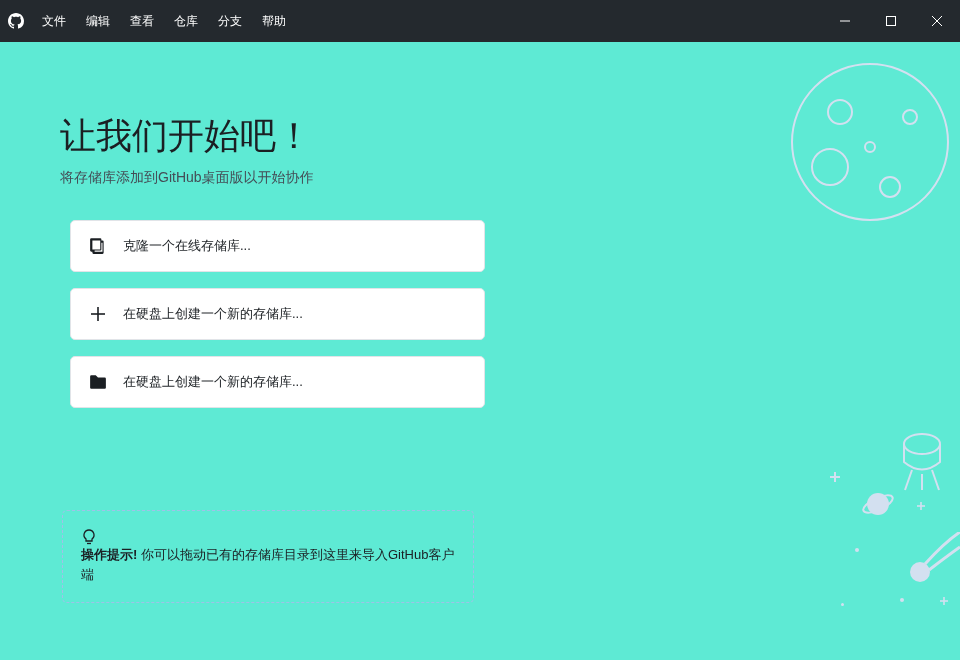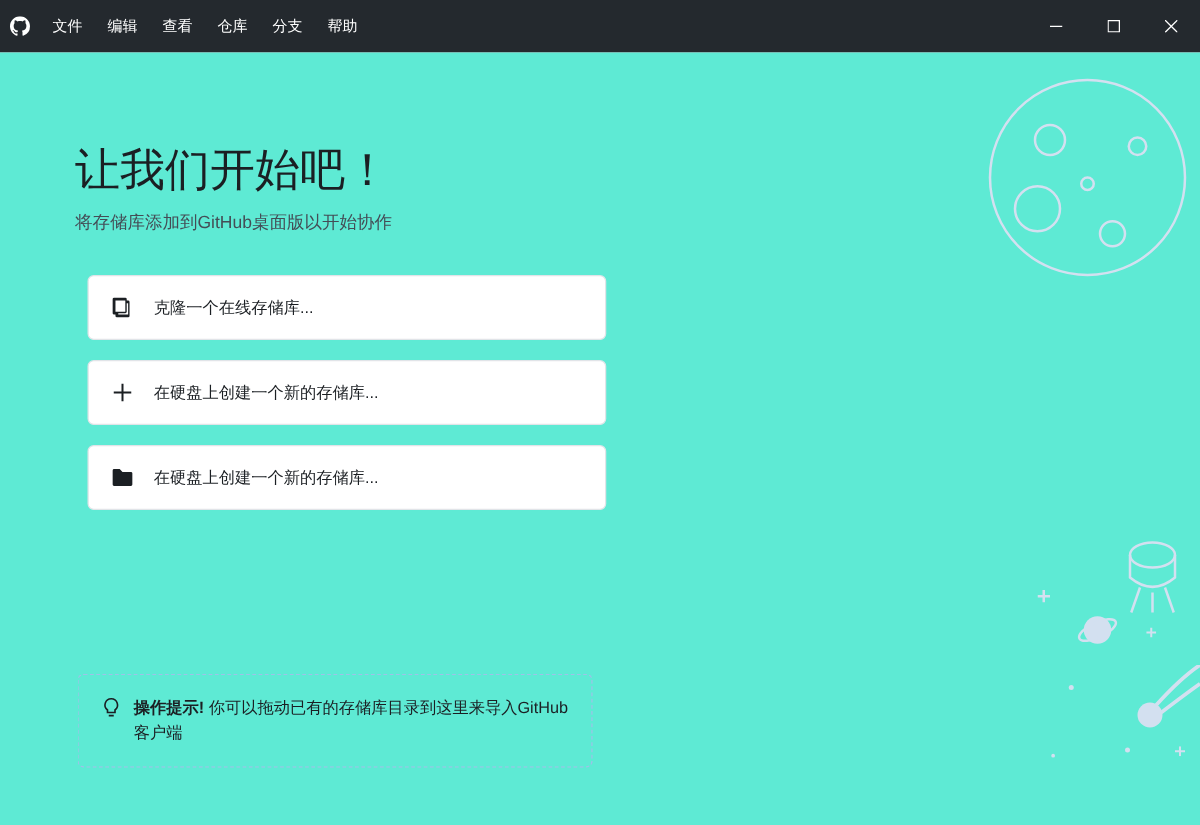--- a/index.html
+++ b/index.html
@@ -18,21 +18,21 @@
   
   .hero { position:absolute; left:60px; top:70px; }
   .hero h1 { font-size:36px; font-weight:400; color:#1b1f23; letter-spacing:0px; }
   .hero p { margin-top:8px; font-size:14px; color:#444d56; }
   
   .options { position:absolute; left:70px; top:178px; width:415px; }
   .opt-btn { display:flex; align-items:center; width:100%; height:52px; border:1px solid #e1e4e8; border-radius:5px; background:#fff; margin-bottom:16px; padding:0 18px; cursor:default; }
   .opt-btn .ico { width:18px; height:18px; margin-right:16px; display:flex; align-items:center; justify-content:center; fill:#1b1f23; color:#1b1f23; }
   .opt-btn .lbl { font-size:13px; color:#1b1f23; }
   
-  .tip-box { position:absolute; left:62px; top:497px; width:412px; border:1.5px dashed #9fc1e8; border-radius:5px; padding:16px 18px 18px 18px; display:flex; }
+  .tip-box { position:absolute; left:62px; top:468px; width:412px; border:1.5px dashed #9fc1e8; border-radius:5px; padding:16px 18px 18px 18px; display:flex;flex-direction:column; }
   .tip-box .ico { width:16px; height:16px; margin-right:10px; margin-top:2px; flex-shrink:0; }
   .tip-box .txt { font-size:13px; color:#1b1f23; line-height:1.5; }
   .tip-box .txt b { font-weight:600; }
   
   .deco { position:absolute; stroke:#d3e0f0; fill:none; stroke-width:2; }
 </style>
 </head>
 <body>
 
 <div class="titlebar">

